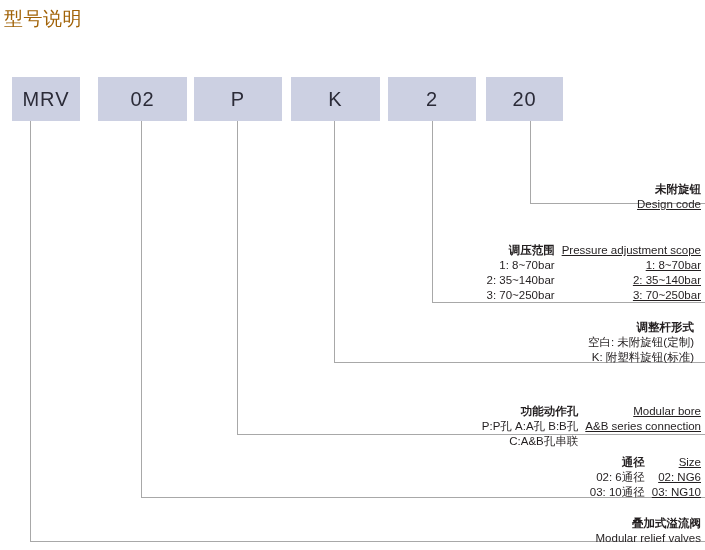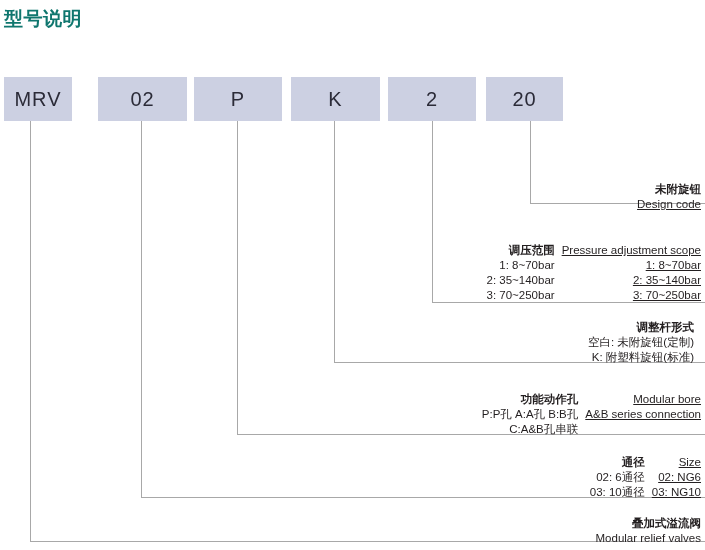--- a/index.html
+++ b/index.html
@@ -9,23 +9,23 @@
     font-family:"Liberation Sans","DejaVu Sans",sans-serif;
     color:#231f20;
     position:relative;
     overflow:hidden;
   }
   #page{position:relative;width:705px;height:550px;}
 
   
   .title{
     position:absolute;left:4px;top:6px;
-    font-size:19px;font-weight:bold;
+    font-size:19px;font-weight:normal;
     letter-spacing:0.5px;
-    color:#0f766e;
+    color:#a16207;
     white-space:nowrap;
   }
 
   
   .code-box{
     position:absolute;
     height:44px;
     background:#ccd0e2;
     display:flex;align-items:center;justify-content:center;
     font-size:20px;
@@ -61,21 +61,21 @@
   .col.en .row-line{text-align:right;text-decoration:underline;}
   .gap{width:7px;}
 </style>
 </head>
 <body>
 
 <div id="page">
 
   <div class="title">型号说明</div>
 
-  <div class="code-box" style="left:4px;top:77px;width:68px;">MRV</div>
+  <div class="code-box" style="left:12px;top:77px;width:68px;">MRV</div>
   <div class="code-box" style="left:98px;top:77px;width:89px;">02</div>
   <div class="code-box" style="left:194px;top:77px;width:88px;">P</div>
   <div class="code-box" style="left:291px;top:77px;width:89px;">K</div>
   <div class="code-box" style="left:388px;top:77px;width:88px;">2</div>
   <div class="code-box" style="left:486px;top:77px;width:77px;text-align:center;">20</div>
 
   <div class="vline" style="left:530px;top:121px;height:83px;"></div>
   <div class="hline" style="left:530px;top:203px;width:175px;"></div>
 
   <div class="vline" style="left:432px;top:121px;height:182px;"></div>
@@ -122,21 +122,21 @@
 
   <div class="label-block" style="right:4px;top:320px;">
     <div class="col cn">
       <div class="row-line head">调整杆形式</div>
       <div class="row-line">空白: 未附旋钮(定制)</div>
       <div class="row-line">K: 附塑料旋钮(标准)</div>
     </div>
     <div class="gap"></div>
   </div>
 
-  <div class="label-block" style="right:4px;top:392px;">
+  <div class="label-block" style="right:4px;top:404px;">
     <div class="col cn">
       <div class="row-line head">功能动作孔</div>
       <div class="row-line">P:P孔  A:A孔  B:B孔</div>
       <div class="row-line">C:A&amp;B孔串联</div>
     </div>
     <div class="gap"></div>
     <div class="col en">
       <div class="row-line">Modular bore</div>
       <div class="row-line">A&amp;B series connection</div>
     </div>

